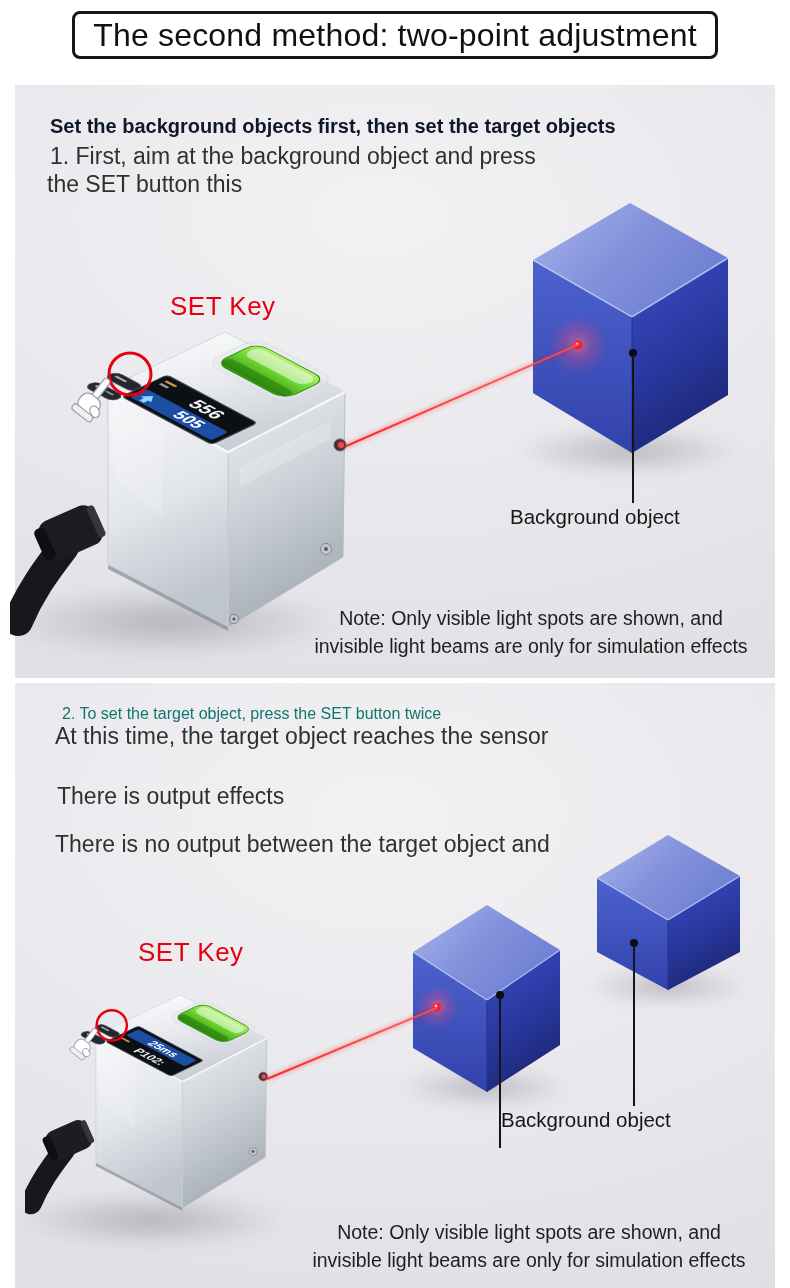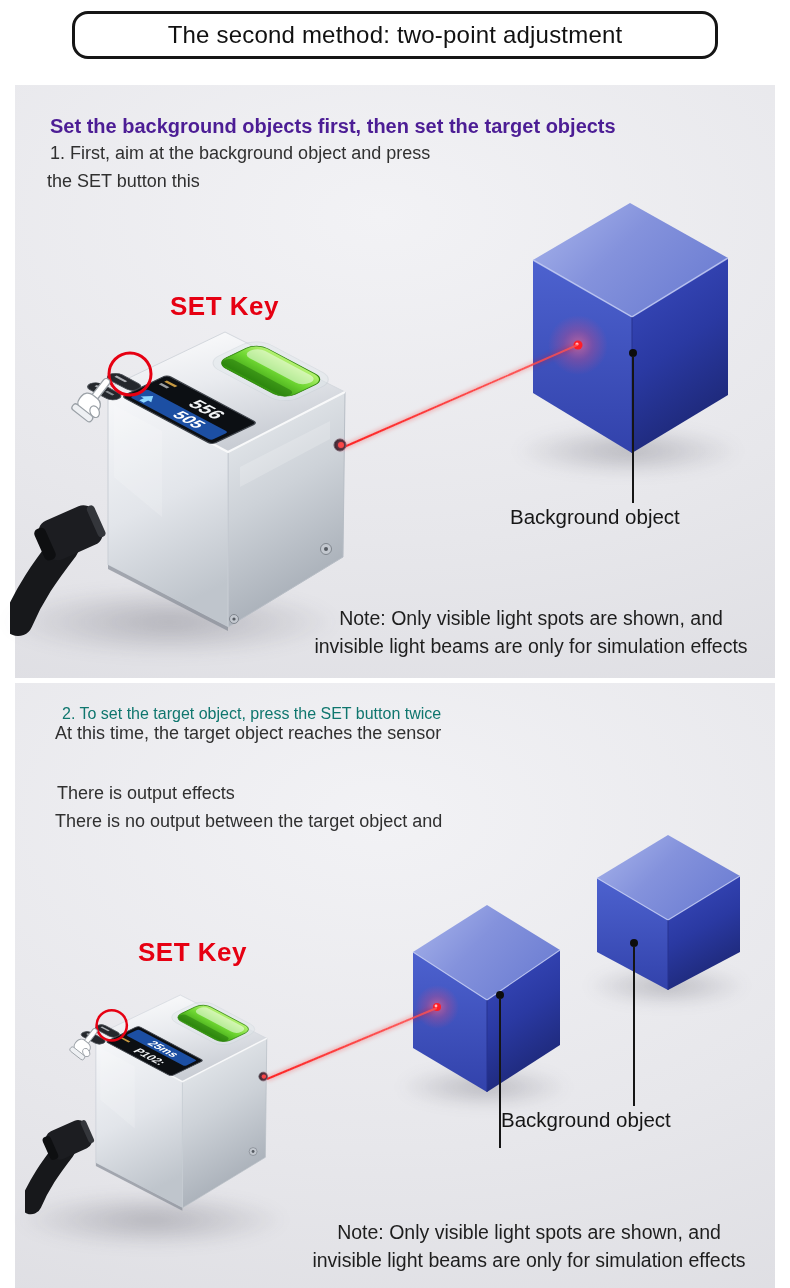--- a/index.html
+++ b/index.html
@@ -4,26 +4,26 @@
 <style>
   html,body{margin:0;padding:0;background:#fff;}
   body{font-family:"Liberation Sans",sans-serif;}
   .canvas{position:relative;width:790px;height:1288px;background:#ffffff;overflow:hidden;}
   .abs{position:absolute;}
   .panel{position:absolute;left:15px;width:760px;
          background:radial-gradient(130% 100% at 48% 22%, #f2f2f5 0%, #e7e7eb 55%, #dcdce1 100%);}
   .p1{top:85px;height:593px;}
   .p2{top:683px;height:605px;}
   .title-box{position:absolute;left:72px;top:11px;width:640px;height:42px;border:3px solid #151515;
-             border-radius:16px;background:#fff;display:flex;align-items:center;justify-content:center;
-             font-size:24px;color:#111;letter-spacing:.2px;}
-  .heading{font-size:20px;font-weight:bold;color:#4c1d95;}
-  .body-text{font-size:18px;color:#303030;}
+             border-radius:8px;background:#fff;display:flex;align-items:center;justify-content:center;
+             font-size:32px;color:#111;letter-spacing:.2px;}
+  .heading{font-size:20px;font-weight:bold;color:#0f172a;}
+  .body-text{font-size:23px;color:#303030;}
   .step-lg{font-size:16px;color:#0f766e;margin-left:12px;}
-  .set-key{font-size:26px;font-weight:bold;color:#e60012;letter-spacing:.5px;}
+  .set-key{font-size:26px;font-weight:normal;color:#e60012;letter-spacing:.5px;}
   .note{font-size:19.5px;color:#1e1e1e;text-align:center;line-height:28px;}
   .obj-label{font-size:20.5px;color:#161616;}
   .leader{position:absolute;width:2px;background:#151515;}
   .ldot{position:absolute;width:8px;height:8px;border-radius:50%;background:#0d0d0d;}
   .laser{position:absolute;height:2px;transform-origin:0 50%;
          background:linear-gradient(90deg, rgba(255,25,25,.95), rgba(255,80,80,.85));
          box-shadow:0 0 5px rgba(255,0,0,.55);}
   .shadow{position:absolute;border-radius:50%;filter:blur(7px);
           background:radial-gradient(closest-side, rgba(45,45,60,.26), rgba(45,45,60,0));}
   svg text{font-family:"Liberation Sans",sans-serif;}
@@ -165,21 +165,21 @@
   <div class="abs note" style="left:266px;top:604px;width:530px">
     <div>Note: Only visible light spots are shown, and</div>
     <div>invisible light beams are only for simulation effects</div>
   </div>
 
   <section class="panel p2"></section>
 
   <div class="abs step-lg" style="left:50px;top:705px">2. To set the target object, press the SET button twice</div>
   <div class="abs body-text" style="left:55px;top:723px">At this time, the target object reaches the sensor</div>
   <div class="abs body-text" style="left:57px;top:783px">There is output effects</div>
-  <div class="abs body-text" style="left:55px;top:811px">There is no output between the target object and</div>
+  <div class="abs body-text" style="left:55px;top:831px">There is no output between the target object and</div>
   <div class="abs set-key" style="left:138px;top:937px">SET Key</div>
 
   <div class="shadow" style="left:16px;top:1192px;width:272px;height:56px"></div>
   <div class="shadow" style="left:398px;top:1066px;width:172px;height:42px"></div>
   <div class="shadow" style="left:586px;top:966px;width:162px;height:40px"></div>
 
   <svg class="abs" style="left:590px;top:828px" width="155" height="165" viewBox="0 0 155 165">
     <polygon points="78,92 150,48 150,124 78,162" fill="url(#cRight)"></polygon>
     <polygon points="7,50 78,92 78,162 7,124" fill="url(#cFront)"></polygon>
     <polygon points="7,50 78,7 150,48 78,92" fill="url(#cTop)"></polygon>

